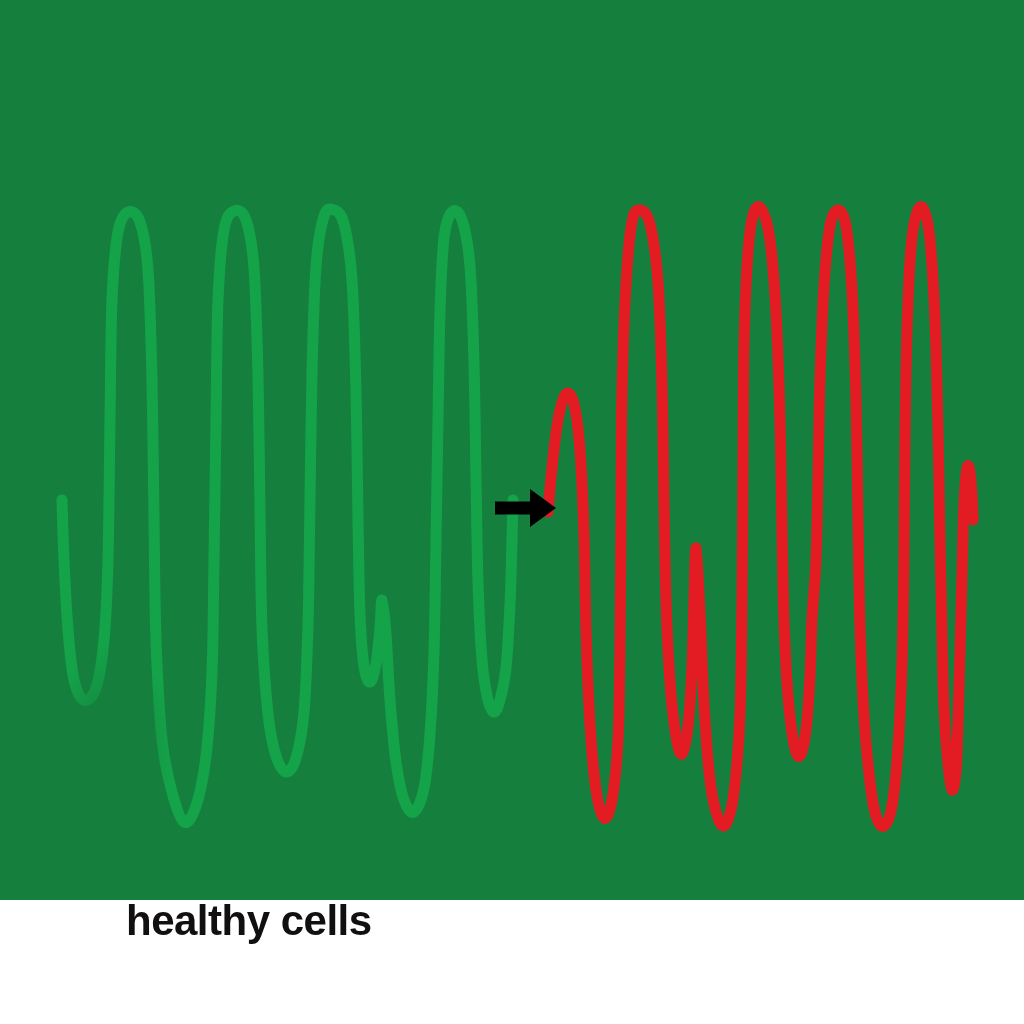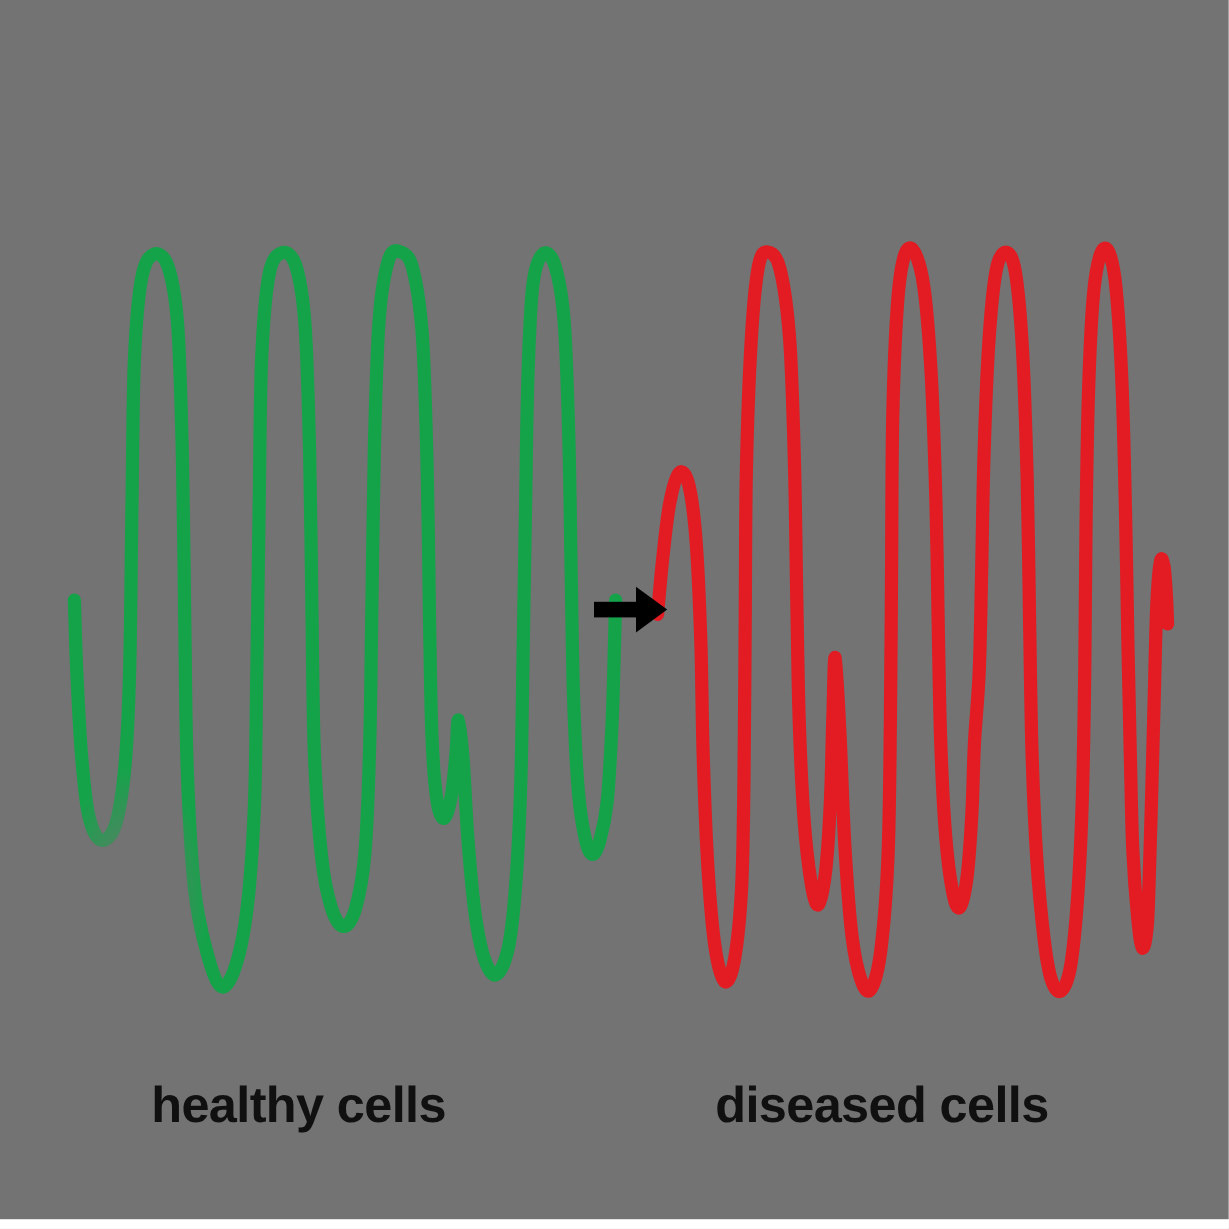--- a/index.html
+++ b/index.html
@@ -10,22 +10,22 @@
   }
   body {
     width: 1024px;
     height: 1024px;
     font-family: "Liberation Sans", sans-serif;
     overflow: hidden;
   }
   #figure {
     position: relative;
     width: 1024px;
-    height: 1016px;
-    background: #737373;
+    height: 900px;
+    background: #15803d;
   }
   #wave-canvas {
     position: absolute;
     left: 0;
     top: 0;
     width: 1024px;
     height: 1024px;
     display: block;
   }
   .caption {
@@ -77,15 +77,14 @@
     </g>
 
     <g id="arrow-group">
       <rect id="arrow-shaft" x="495" y="501.5" width="35" height="13" fill="#000000"></rect>
       <polygon id="arrow-head" points="530,489 556,508 530,527" fill="#000000"></polygon>
     </g>
   </svg>
 
   <div class="caption" id="caption-left" style="color: rgb(16, 16, 16);">healthy cells</div>
 
-  <div class="caption" id="caption-right" style="color: rgb(16, 16, 16);">diseased cells</div>
 
 </div>
 
 </body></html>

